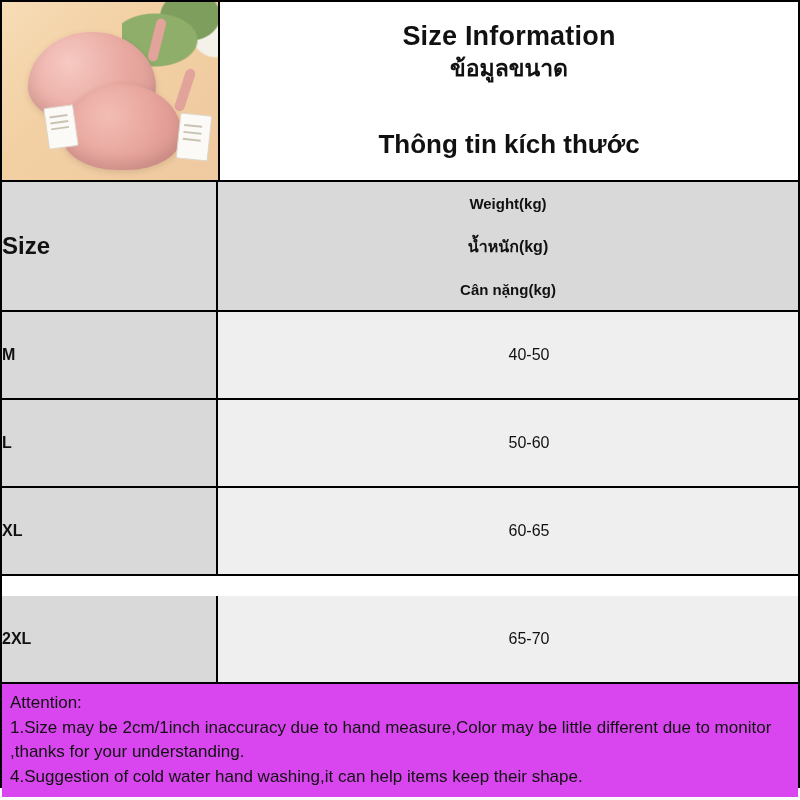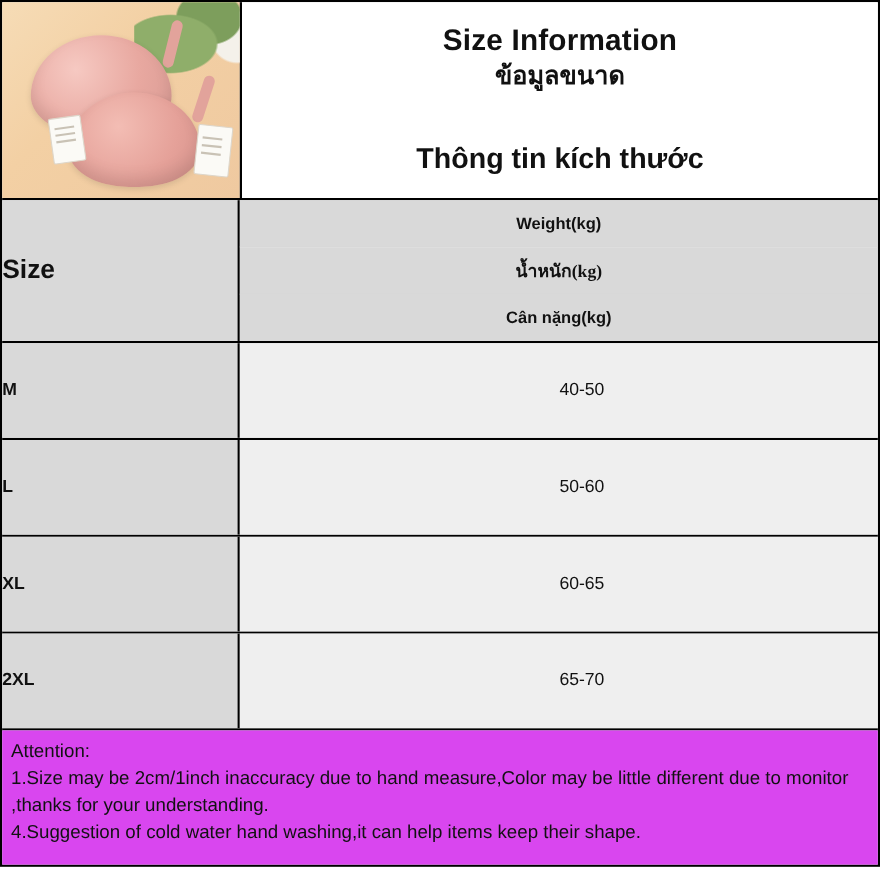--- a/index.html
+++ b/index.html
@@ -124,21 +124,21 @@
   
   .table {
     flex: 0 0 auto;
     display: flex;
     flex-direction: column;
   }
   .trow {
     display: flex;
     border-bottom: 2px solid #000000;
   }
-  .trow:last-child { border-bottom: 2px solid #000000; }
+  .trow:last-child { border-bottom: 2px solid #000000; margin-top: 20px; }
   .cell-size {
     width: 216px;
     flex: 0 0 216px;
     border-right: 2px solid #000000;
     display: flex;
     align-items: center;
     justify-content: flex-start;
     box-sizing: border-box;
   }
   .cell-val {
@@ -155,21 +155,21 @@
   .head-sub {
     flex: 1 1 0;
     display: flex;
     align-items: center;
     justify-content: center;
     font-size: 15px;
     font-weight: bold;
     border-bottom: 1px solid #d8d8d8;
   }
   .head-sub:last-child { border-bottom: none; }
-  .head-sub.th { font-size: 16px; font-family: Liberation Serif, serif; }
+  .head-sub.th { font-size: 16px; }
 
   .data-row { height: 86px; }
   .data-row .cell-size { font-size: 16px; font-weight: bold; }
   .data-row .cell-val {
     align-items: center;
     justify-content: center;
     flex-direction: row;
     font-size: 16px;
     padding-left: 42px;
   }

